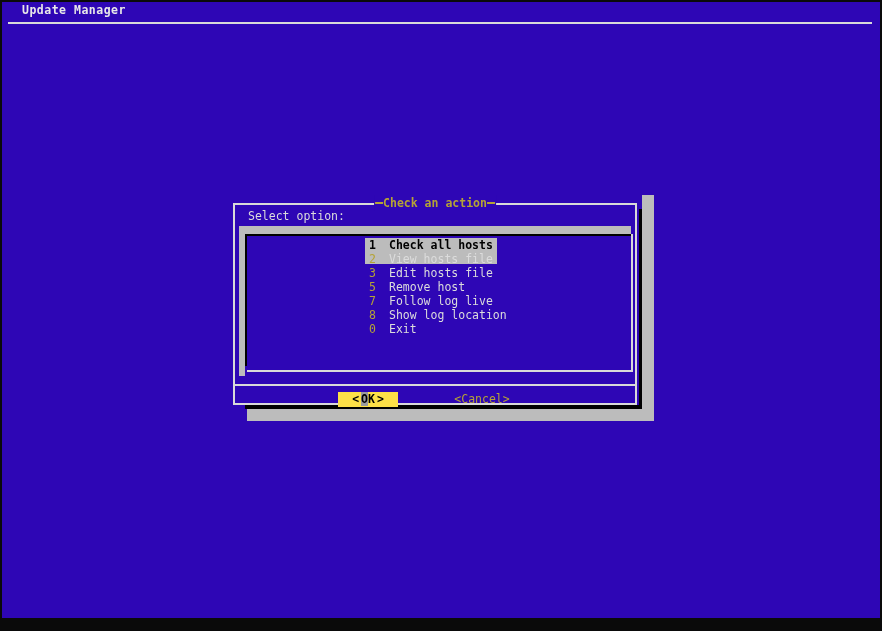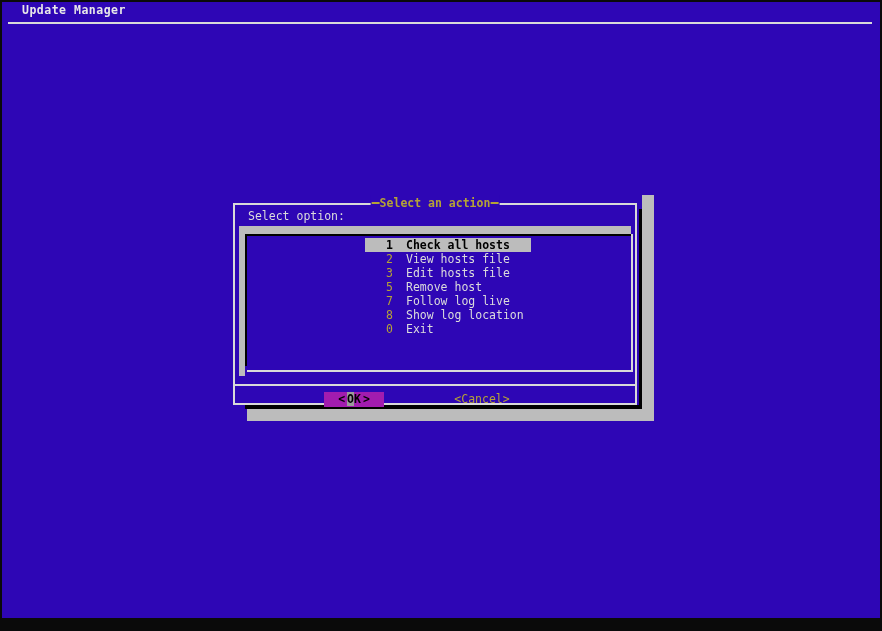--- a/index.html
+++ b/index.html
@@ -34,51 +34,51 @@
   .mb-top-gray{position:absolute;left:0;right:6px;top:0;height:8px;background:#bcbcbc;}
   .mb-top-black{position:absolute;left:8px;right:6px;top:8px;height:2px;background:#000;}
   .mb-left-gray{position:absolute;left:0;top:0;width:6px;height:142px;background:#bcbcbc;}
   .mb-left-black{position:absolute;left:6px;top:8px;width:2px;height:132px;background:#000;}
   .mb-corner-bl{position:absolute;left:0;top:142px;width:6px;height:8px;background:#bcbcbc;}
   .mb-right-white{position:absolute;right:4px;top:8px;width:2px;bottom:2px;background:#d9d9d9;}
   .mb-bottom-white{position:absolute;left:8px;right:4px;bottom:2px;height:2px;background:#d9d9d9;}
 
   .menu-rows{position:absolute;left:8px;top:12px;width:384px;}
   .menu-row{height:14px;line-height:14px;padding-left:118px;white-space:pre;cursor:default;}
-  .row-inner{display:inline-block;height:14px;padding:0 21px;}
+  .row-inner{display:inline-block;height:26px;padding:0 4px;}
   .menu-key{display:inline-block;width:20px;color:#b5a336;}
   .menu-label{color:#dcdcdc;}
   .menu-row.selected .row-inner{background:#bcbcbc;}
   .menu-row.selected .menu-key,.menu-row.selected .menu-label{color:#000;font-weight:bold;}
 
   .btn-separator{position:absolute;left:0;right:0;top:179px;height:2px;background:#d9d9d9;}
 
   .btn{position:absolute;top:187px;height:15px;line-height:15px;white-space:pre;text-align:center;cursor:default;}
-  .btn-ok{left:89px;width:60px;background:#a21caf;color:#000;font-weight:bold;}
+  .btn-ok{left:103px;width:60px;background:#fde047;color:#000;font-weight:bold;}
   .btn-ok .ok-text{display:inline-block;padding:0 2px;}
   .btn-ok .ok-text::first-letter{background:#9b9b9b;}
   .btn-cancel{left:217px;width:60px;color:#b5a336;}
 </style>
 </head>
 <body>
 
 <div id="screen">
   <div id="terminal">
 
     <div class="backtitle">Update Manager</div>
     <div class="backtitle-rule"></div>
 
     <div class="shadow-gray-r"></div>
     <div class="shadow-gray-b"></div>
     <div class="shadow-black-r"></div>
     <div class="shadow-black-b"></div>
 
     <div class="dialog">
 
-      <div class="dialog-title"><span class="title-dash"></span><span>Select an action</span><span class="title-dash"></span></div>
+      <div class="dialog-title"><span class="title-dash"></span><span>Check an action</span><span class="title-dash"></span></div>
 
       <div class="dialog-prompt">Select option:</div>
 
       <div class="menubox">
         <div class="mb-top-gray"></div>
         <div class="mb-top-black"></div>
         <div class="mb-left-gray"></div>
         <div class="mb-left-black"></div>
         <div class="mb-corner-bl"></div>
         <div class="mb-right-white"></div>

